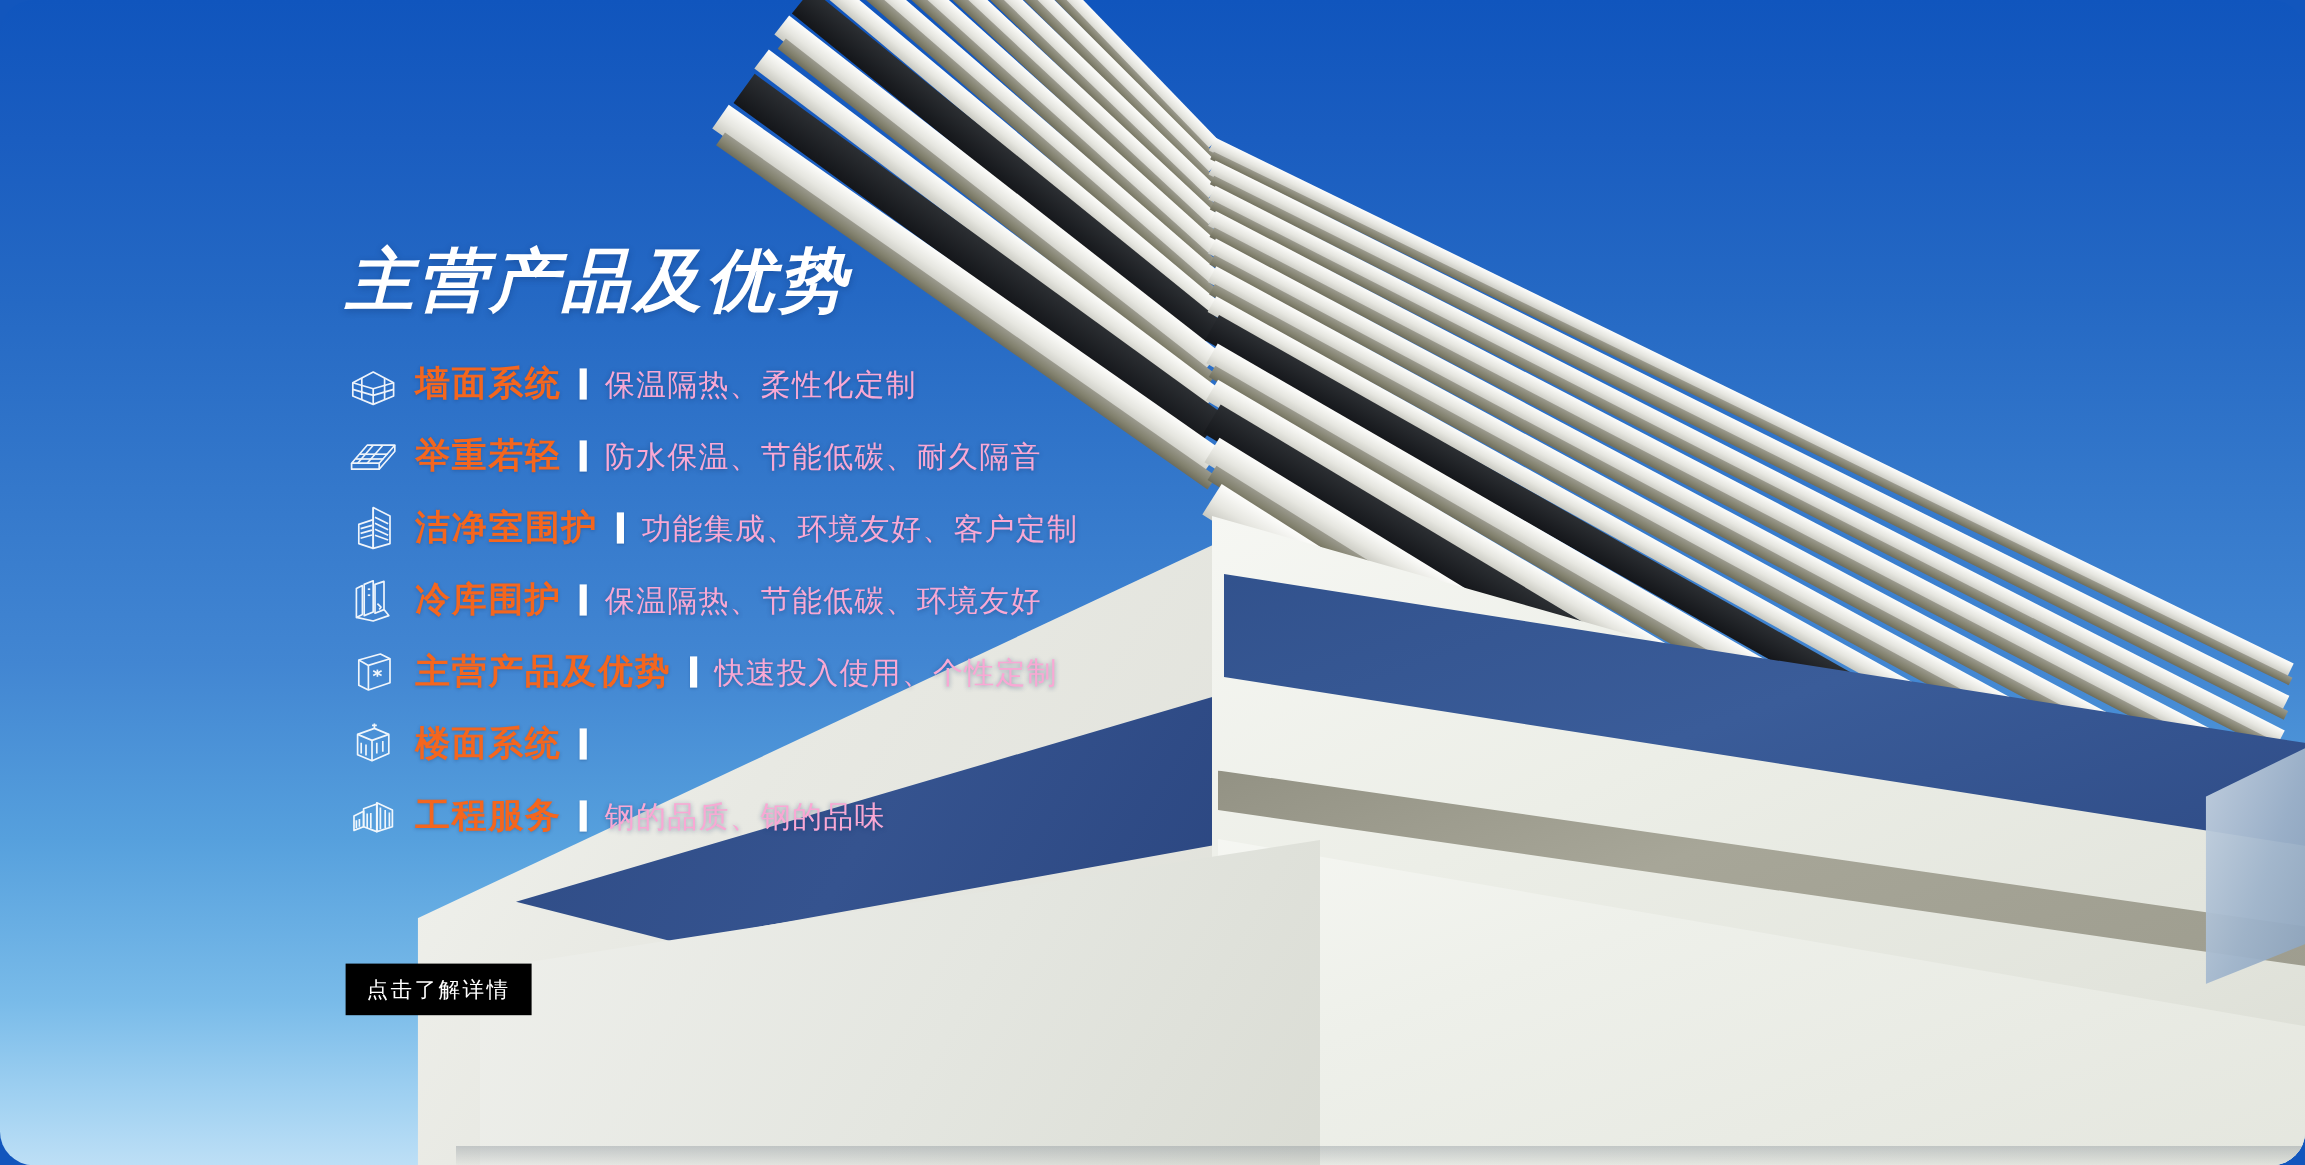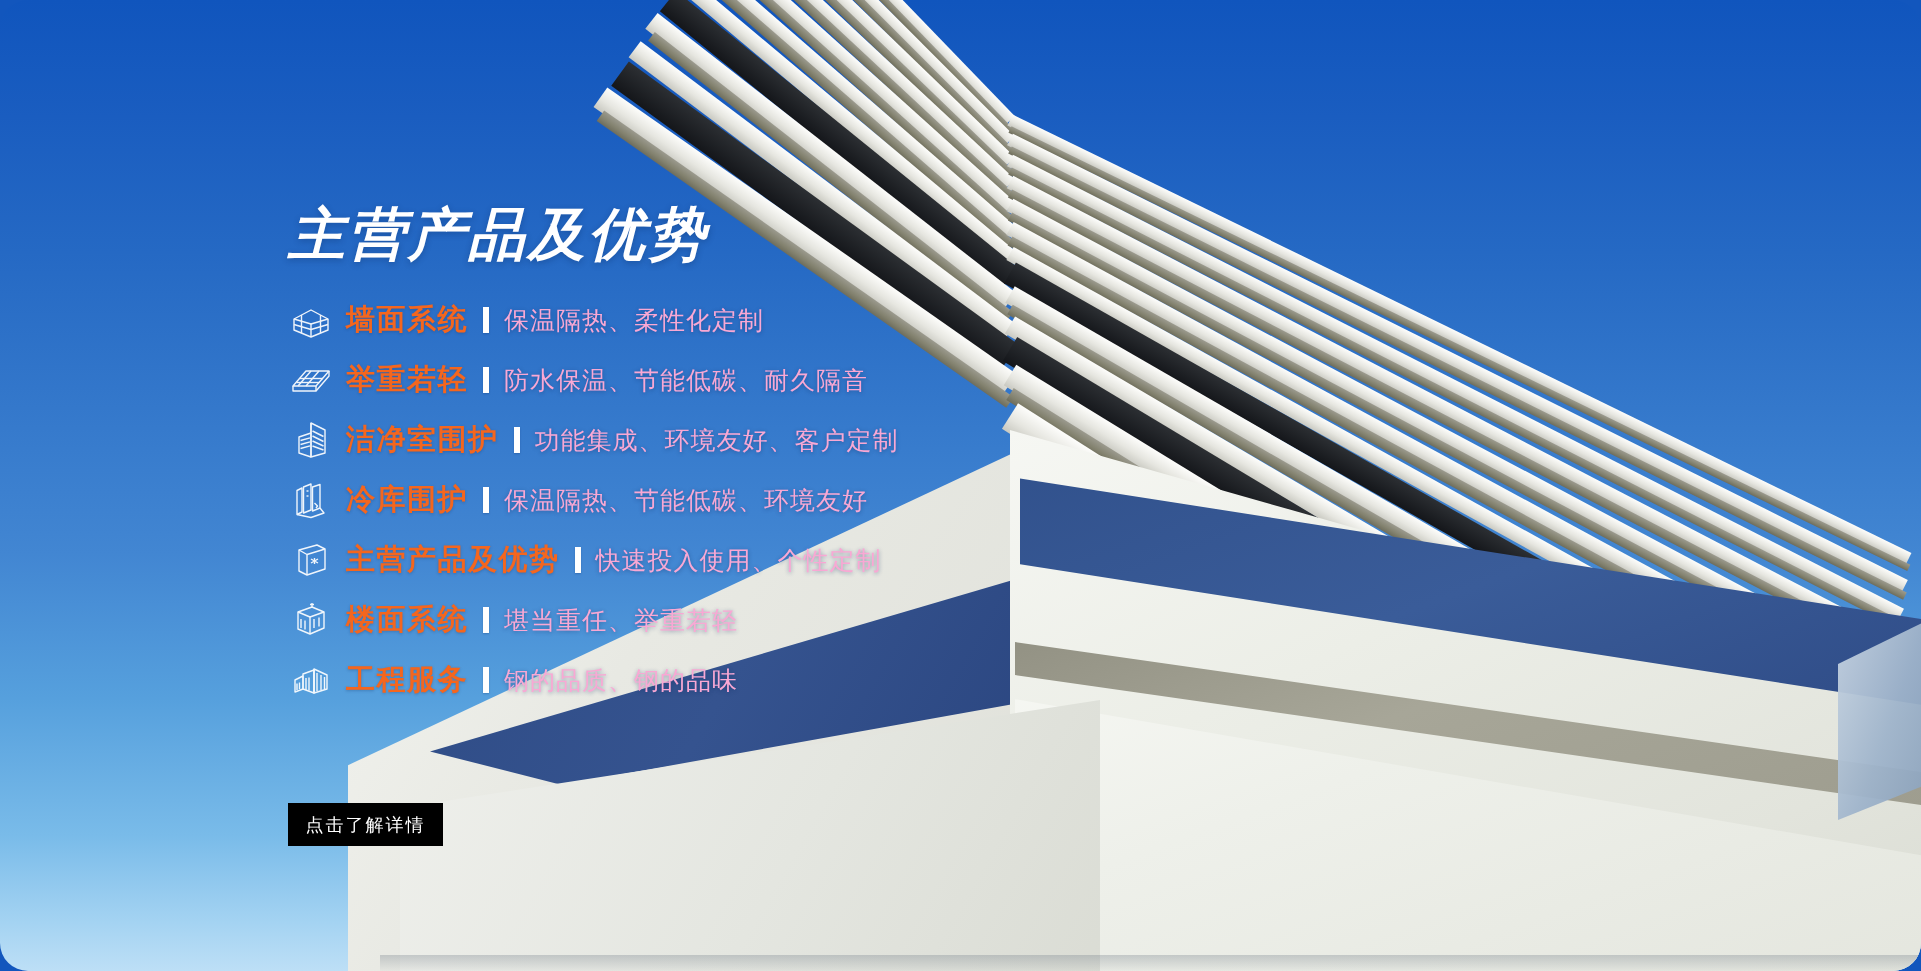--- a/index.html
+++ b/index.html
@@ -304,21 +304,20 @@
             <path d="M8 13 L22 8 L34 13 L34 29 L20 35 L8 30 Z"></path>
             <path d="M8 13 L20 18 L34 13"></path>
             <path d="M20 18 L20 35"></path>
             <path d="M11 20 L11 29 M15 21.5 L15 30.5"></path>
             <path d="M24 20 L24 29 M29 18.5 L29 27.5"></path>
             <path d="M22 8 L22 4 M20 5.5 L24 5.5"></path>
           </svg>
         </span>
         <span class="name">楼面系统</span>
         <span class="sep"></span>
-        <span class="desc">堪当重任、举重若轻</span>
       </div>
 
       <div class="row">
         <span class="icon">
           <svg width="42" height="42" viewBox="0 0 42 42" fill="none" stroke="#ffffff" stroke-width="1.4" stroke-linejoin="round">
             <path d="M24 10 L37 16 L37 30 L24 34 Z"></path>
             <path d="M24 10 L24 34"></path>
             <path d="M13 15 L24 11 L24 34 L13 30 Z"></path>
             <path d="M5 21 L13 17 L13 30 L5 33 Z"></path>
             <path d="M7 24.5 L7 31 M9.5 23.5 L9.5 30"></path>

